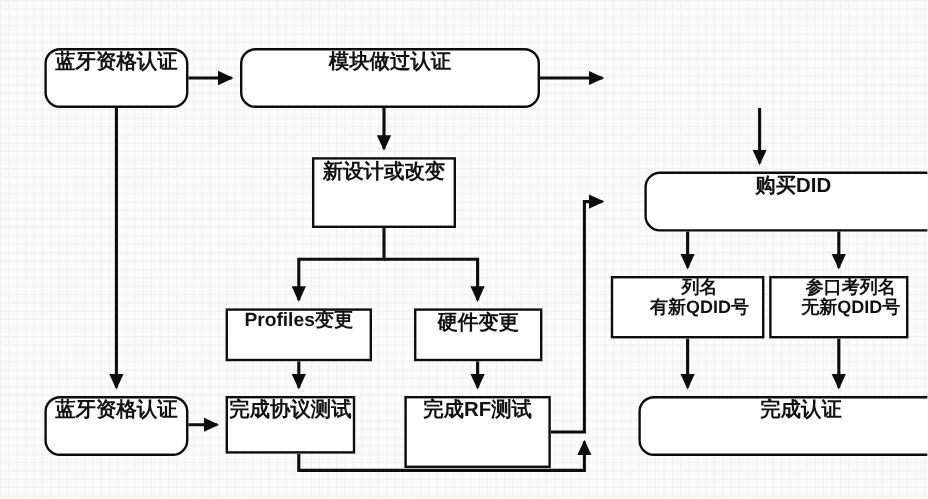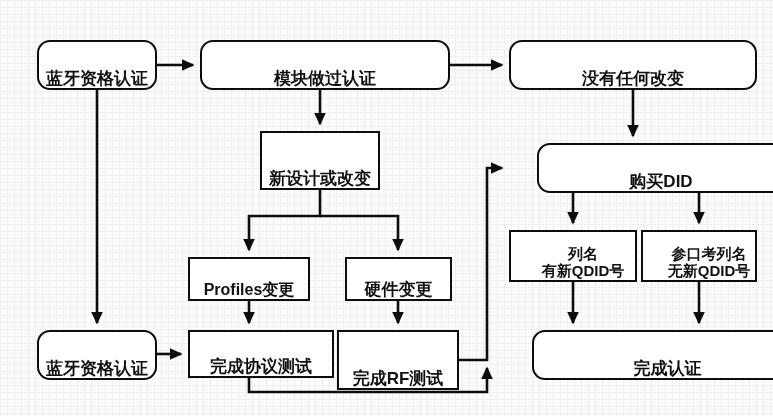--- a/index.html
+++ b/index.html
@@ -28,21 +28,21 @@
     width: 773px;
     height: 416px;
     pointer-events: none;
   }
   .node {
     position: absolute;
     box-sizing: border-box;
     background: #ffffff;
     border: 2.5px solid #0d0d0d;
     display: flex;
-    align-items: flex-end;
+    align-items: flex-start;
     justify-content: center;
     text-align: center;
     color: #111111;
     font-weight: bold;
     line-height: 1.12;
     white-space: pre-line;
     z-index: 2;
   }
   .rounded { border-radius: 13px; }
   .rect { border-radius: 0px; }
@@ -98,23 +98,20 @@
   </svg>
 
   <div class="node rounded fs17" style="left:37px; top:40px; width:120px; height:50px;">
     <span>蓝牙资格认证</span>
   </div>
 
   <div class="node rounded fs17" style="left:200px; top:40px; width:250px; height:50px;">
     <span>模块做过认证</span>
   </div>
 
-  <div class="node rounded fs17" style="left:509px; top:40px; width:248px; height:50px;">
-    <span>没有任何改变</span>
-  </div>
 
   <div class="node rect fs17" style="left:260px; top:131px; width:120px; height:59px;">
     <span>新设计或改变</span>
   </div>
 
   <div class="node rounded fs17" style="left:509px; top:143px; width:248px; height:50px;margin-left:28px;">
     <span>购买DID</span>
   </div>
 
   <div class="node rect fs16" style="left:188px; top:257px; width:122px; height:44px;">
@@ -132,21 +129,21 @@
 
   <div class="node rect fs15" style="left:641px; top:230px; width:116px; height:52px;">
     <span>参口考列名
 无新QDID号</span>
   </div>
 
   <div class="node rounded fs17" style="left:37px; top:330px; width:120px; height:50px;">
     <span>蓝牙资格认证</span>
   </div>
 
-  <div class="node rect fs17" style="left:188px; top:330px; width:146px; height:48px;">
+  <div class="node rect fs17" style="left:188px; top:330px; width:108px; height:48px;">
     <span>完成协议测试</span>
   </div>
 
   <div class="node rect fs17" style="left:337px; top:330px; width:122px; height:60px;">
     <span>完成RF测试</span>
   </div>
 
   <div class="node rounded fs17" style="left:532px; top:330px; width:271px; height:50px;">
     <span>完成认证</span>
   </div>

